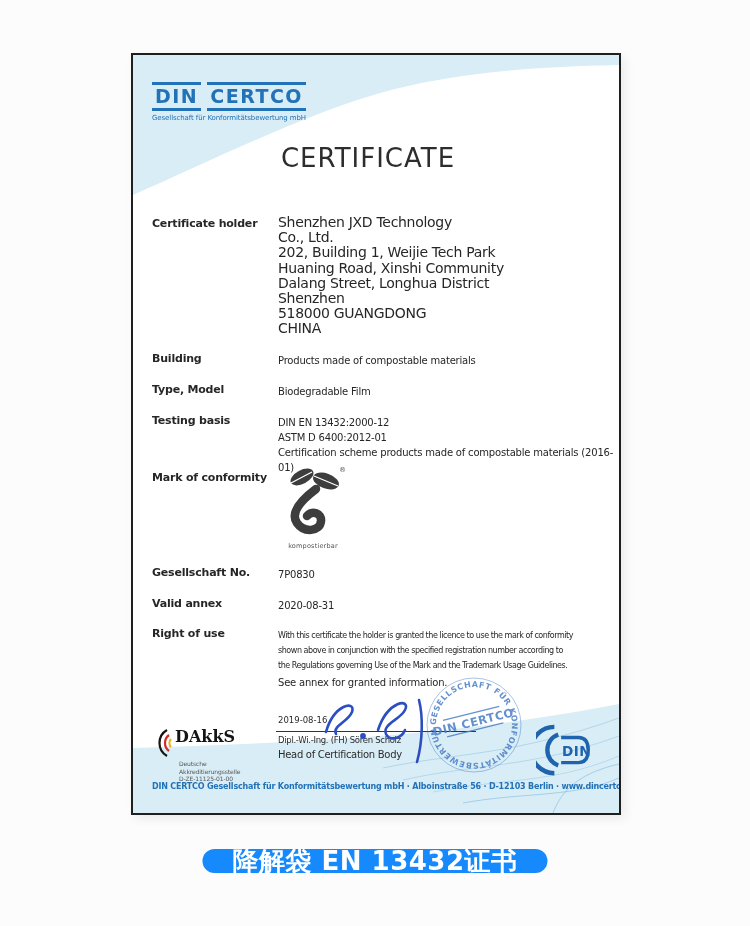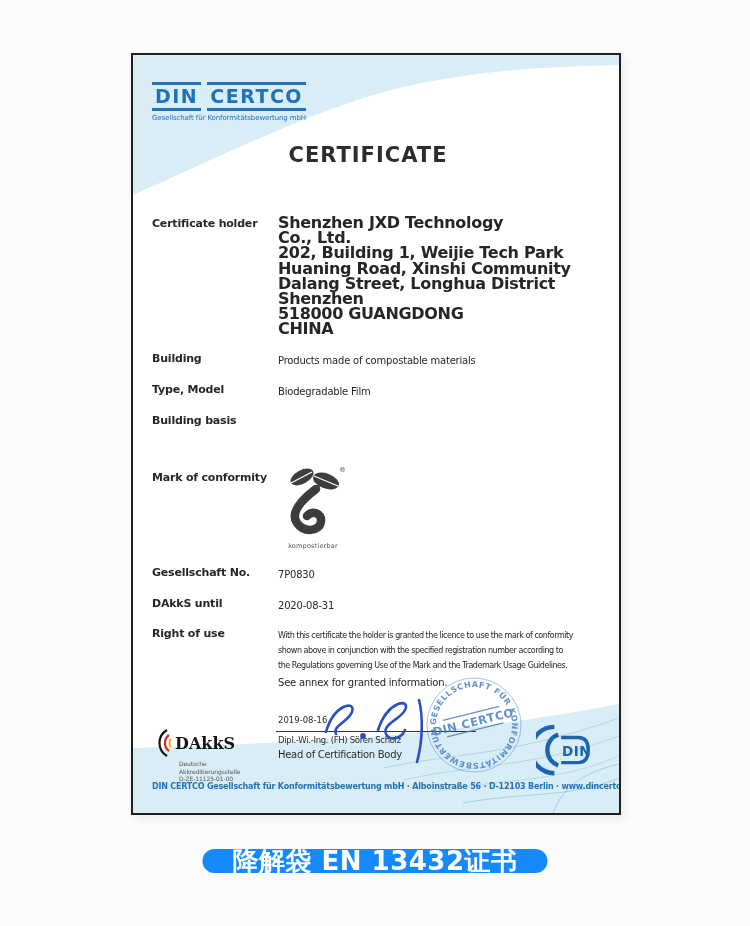--- a/index.html
+++ b/index.html
@@ -20,42 +20,42 @@
   .logo{position:absolute;left:19px;top:27px;z-index:2;}
   .logo-row{display:flex;gap:6px;align-items:stretch;}
   .logo-box{
     border-top:3px solid #2272b8;border-bottom:3px solid #2272b8;
     color:#2272b8;font-weight:bold;font-size:19px;line-height:22px;
     letter-spacing:1.5px;padding:0 3px 1px 3px;
   }
   .logo-sub{color:#2272b8;font-size:7px;letter-spacing:-0.1px;margin-top:3px;}
   .title{
     position:absolute;top:88px;left:0;width:470px;margin:0;text-align:center;
-    font-size:21px;font-weight:700;letter-spacing:1px;color:#2d2d2d;z-index:2;
+    font-size:26px;font-weight:400;letter-spacing:1px;color:#2d2d2d;z-index:2;
   }
   .lbl{
     position:absolute;left:19px;font-size:11px;font-weight:bold;
     letter-spacing:-0.2px;color:#262626;z-index:2;
   }
   .val{
     position:absolute;left:145px;font-size:10px;line-height:15px;
     letter-spacing:-0.2px;color:#262626;white-space:pre-line;z-index:2;
   }
-  .val-bold{font-weight:bold;font-size:16px;line-height:15.2px;letter-spacing:-0.3px;}
+  .val-bold{font-weight:normal;font-size:14px;line-height:15.2px;letter-spacing:-0.3px;}
   .val-para{font-size:8px;letter-spacing:-0.45px;line-height:15px;}
   .mark-caption{
     position:absolute;left:145px;top:487px;width:70px;text-align:center;
     font-size:6.5px;color:#555;z-index:2;letter-spacing:0.2px;
   }
   .sig-date{position:absolute;left:145px;top:660px;font-size:8.5px;z-index:3;}
   .sig-line{position:absolute;left:143px;top:676px;width:200px;height:0;border-top:1.5px solid #333;z-index:3;}
   .sig-name{position:absolute;left:145px;top:680px;font-size:8.5px;letter-spacing:-0.3px;z-index:3;}
   .sig-role{position:absolute;left:145px;top:694px;font-size:10px;letter-spacing:-0.3px;z-index:3;}
   .dakks{position:absolute;left:14px;top:672px;z-index:3;}
-  .dakks-top{display:flex;align-items:center;gap:2px;}
+  .dakks-top{display:flex;align-items:flex-start;gap:2px;}
   .dakks-name{font-family:"DejaVu Serif", serif;font-weight:bold;font-size:16px;color:#141414;}
   .dakks-sub{margin-left:32px;margin-top:1px;font-size:6px;line-height:7.5px;color:#555;letter-spacing:-0.1px;}
   .footer-line{
     position:absolute;left:19px;top:727px;font-size:8px;letter-spacing:-0.2px;
     color:#2272b8;font-weight:bold;z-index:3;white-space:nowrap;
   }
   .stamp{position:absolute;left:291px;top:620px;z-index:4;opacity:.85;}
   .din-keymark{position:absolute;left:403px;top:666px;z-index:4;}
   .seedling{position:absolute;left:145px;top:408px;z-index:2;}
   .signature-svg{position:absolute;left:183px;top:637px;z-index:4;}
@@ -105,40 +105,43 @@
 Shenzhen
 518000 GUANGDONG
 CHINA</div>
 
   <div class="lbl" style="top:297px">Building</div>
   <div class="val" style="top:298px">Products made of compostable materials</div>
 
   <div class="lbl" style="top:328px">Type, Model</div>
   <div class="val" style="top:329px">Biodegradable Film</div>
 
-  <div class="lbl" style="top:359px">Building basis</div>
+  <div class="lbl" style="top:359px">Testing basis</div>
+  <div class="val" style="top:360px">DIN EN 13432:2000-12
+ASTM D 6400:2012-01
+Certification scheme products made of compostable materials (2016-01)</div>
 
   <div class="lbl" style="top:416px">Mark of conformity</div>
   <svg class="seedling" width="70" height="76" viewBox="0 0 70 76">
     <g fill="#3d3d3d">
       <ellipse cx="24" cy="14" rx="12.5" ry="6.8" transform="rotate(-28 24 14)"></ellipse>
       <ellipse cx="48" cy="18" rx="13.5" ry="7.5" transform="rotate(20 48 18)"></ellipse>
     </g>
     <line x1="13" y1="20" x2="34" y2="9" stroke="#ffffff" stroke-width="1.3"></line>
     <line x1="36" y1="13" x2="60" y2="23" stroke="#ffffff" stroke-width="1.3"></line>
     <path d="M40,24 C36,28 31,31 27,35" stroke="#3d3d3d" stroke-width="3.5" fill="none" stroke-linecap="round"></path>
     <path d="M38,26 C22,38 12,50 19,60 C26,70 42,69 43,58 C44,50 34,47 29,53" stroke="#3d3d3d" stroke-width="8.5" fill="none" stroke-linecap="round"></path>
     <text x="61" y="9" font-size="7" fill="#555">®</text>
   </svg>
   <div class="mark-caption">kompostierbar</div>
 
   <div class="lbl" style="top:511px">Gesellschaft No.</div>
   <div class="val" style="top:512px">7P0830</div>
 
-  <div class="lbl" style="top:542px">DAkkS until</div>
+  <div class="lbl" style="top:542px">Valid annex</div>
   <div class="val" style="top:543px">2020-08-31</div>
 
   <div class="lbl" style="top:572px">Right of use</div>
   <div class="val val-para" style="top:573px">With this certificate the holder is granted the licence to use the mark of conformity
 shown above in conjunction with the specified registration number according to
 the Regulations governing Use of the Mark and the Trademark Usage Guidelines.</div>
   <div class="val" style="top:620px">See annex for granted information.</div>
 
   <div class="sig-date">2019-08-16</div>
   <div class="sig-line"></div>

